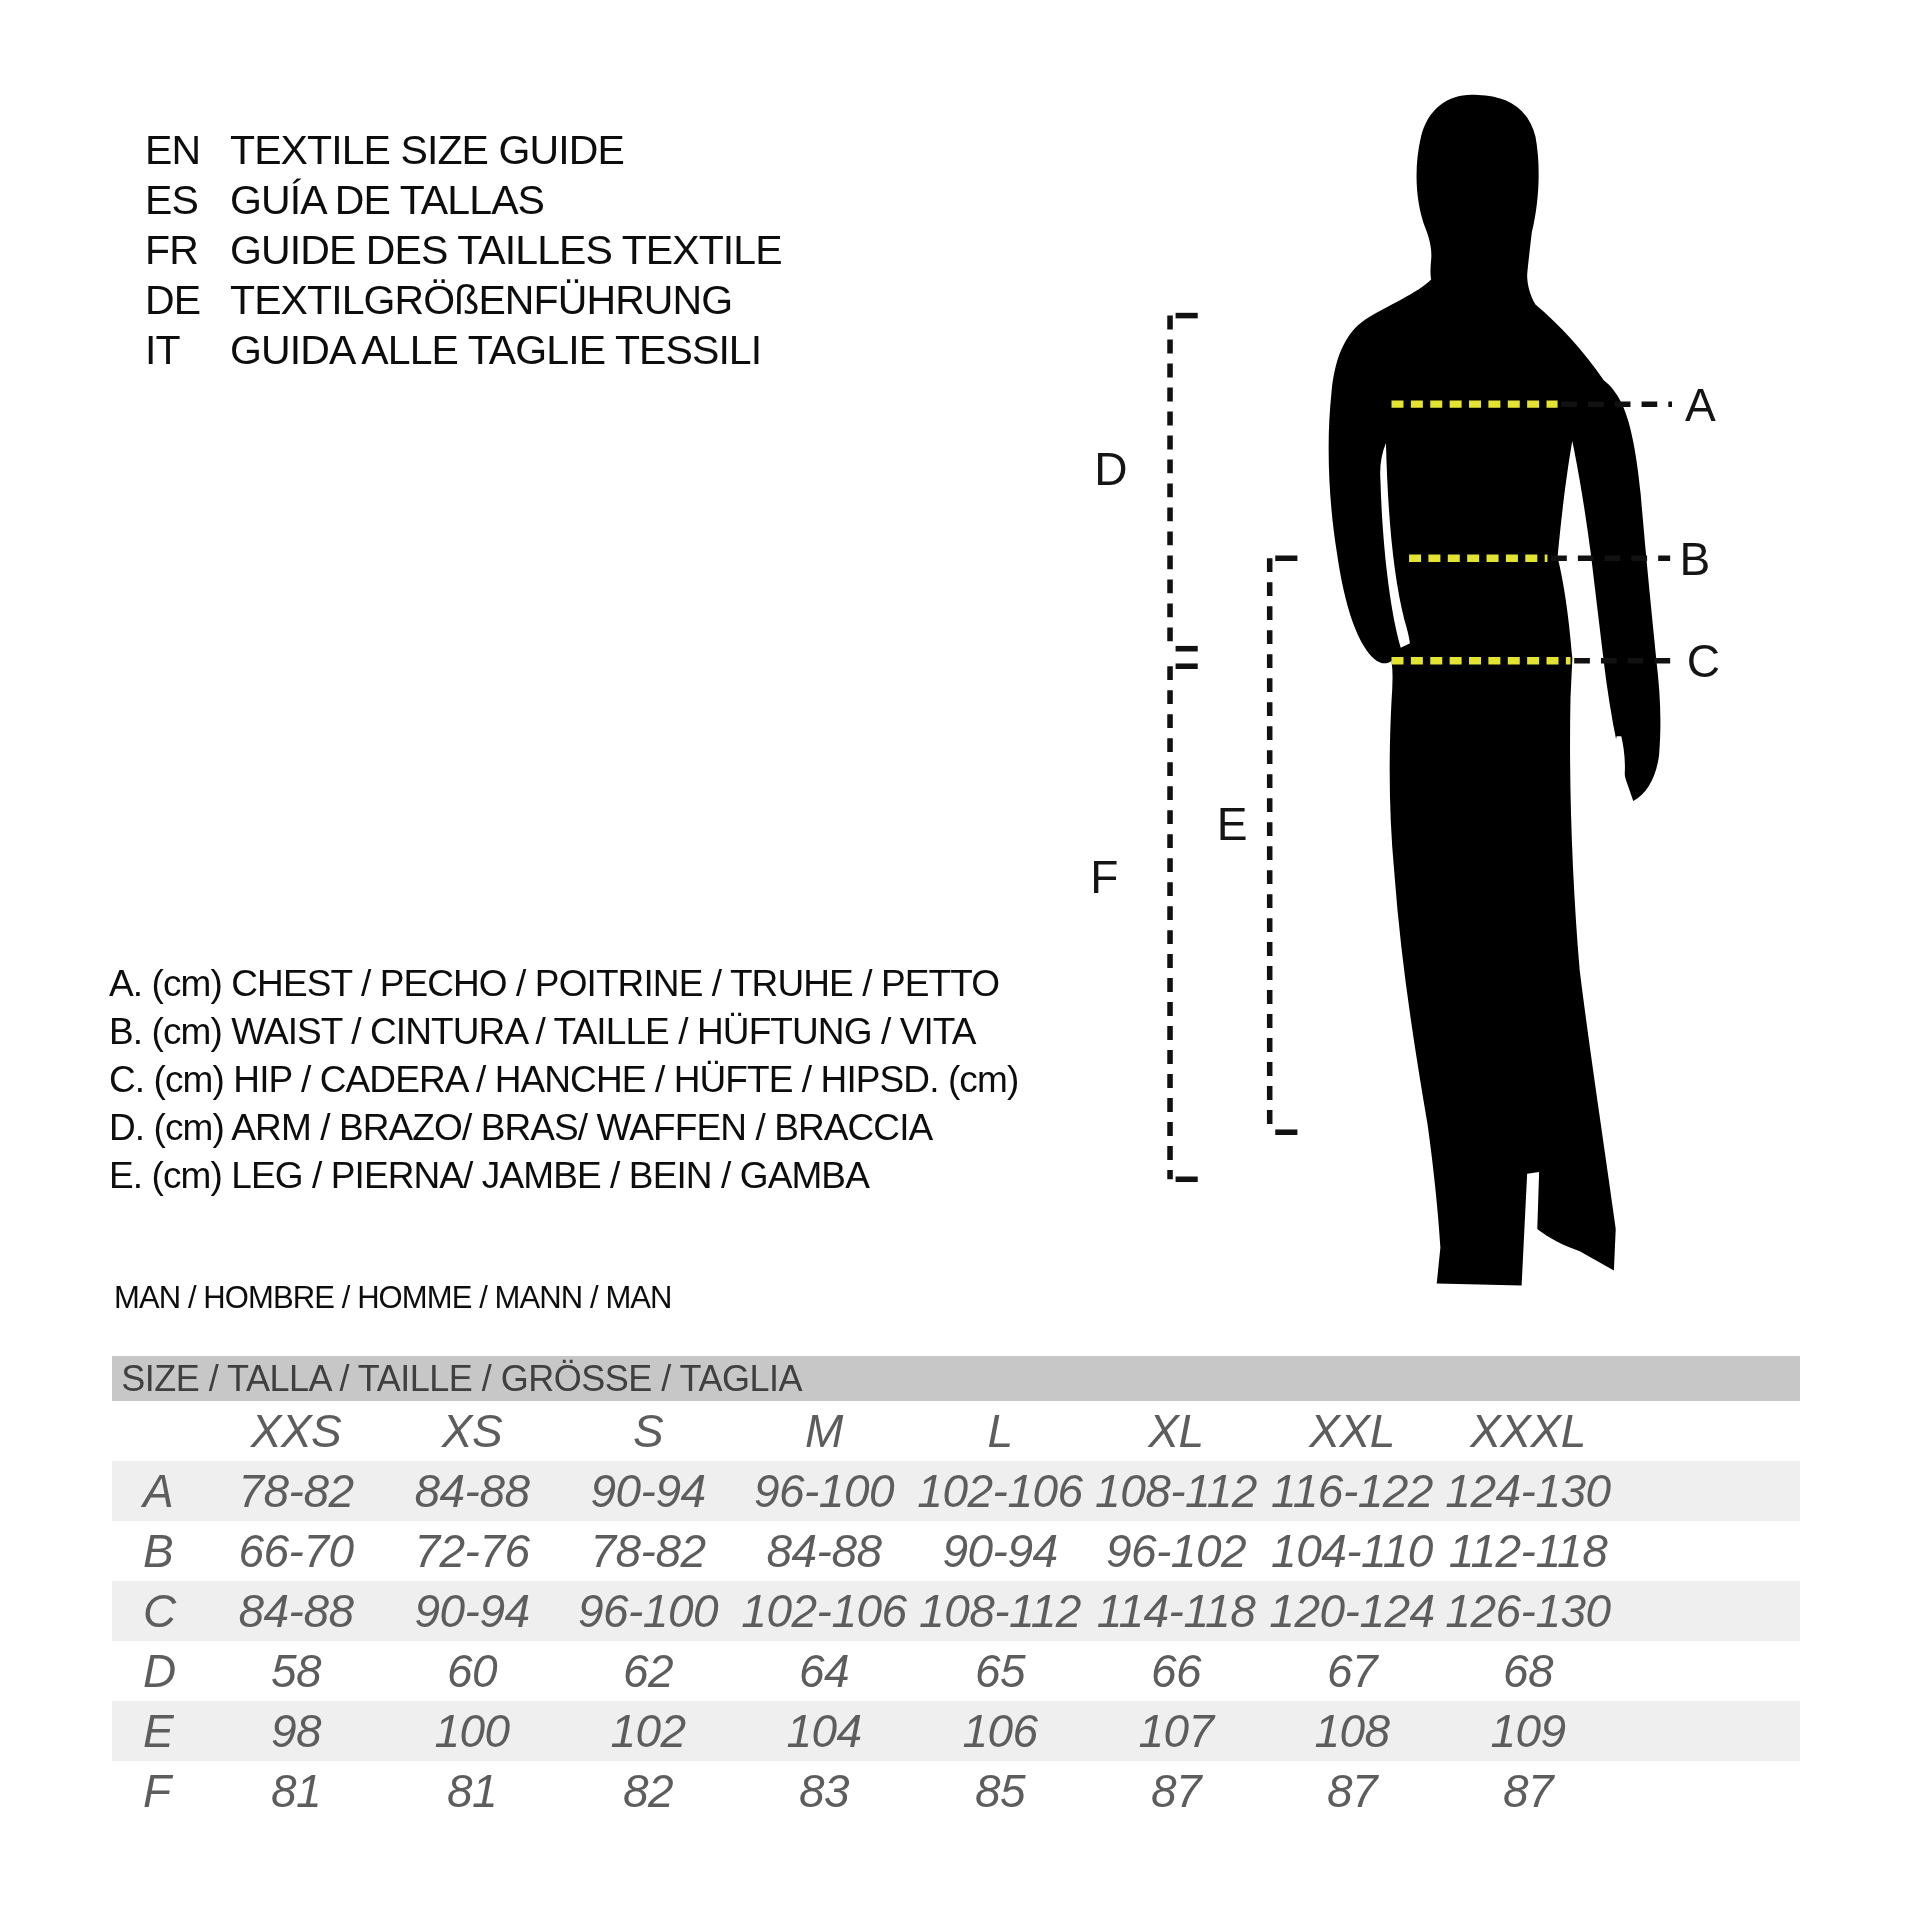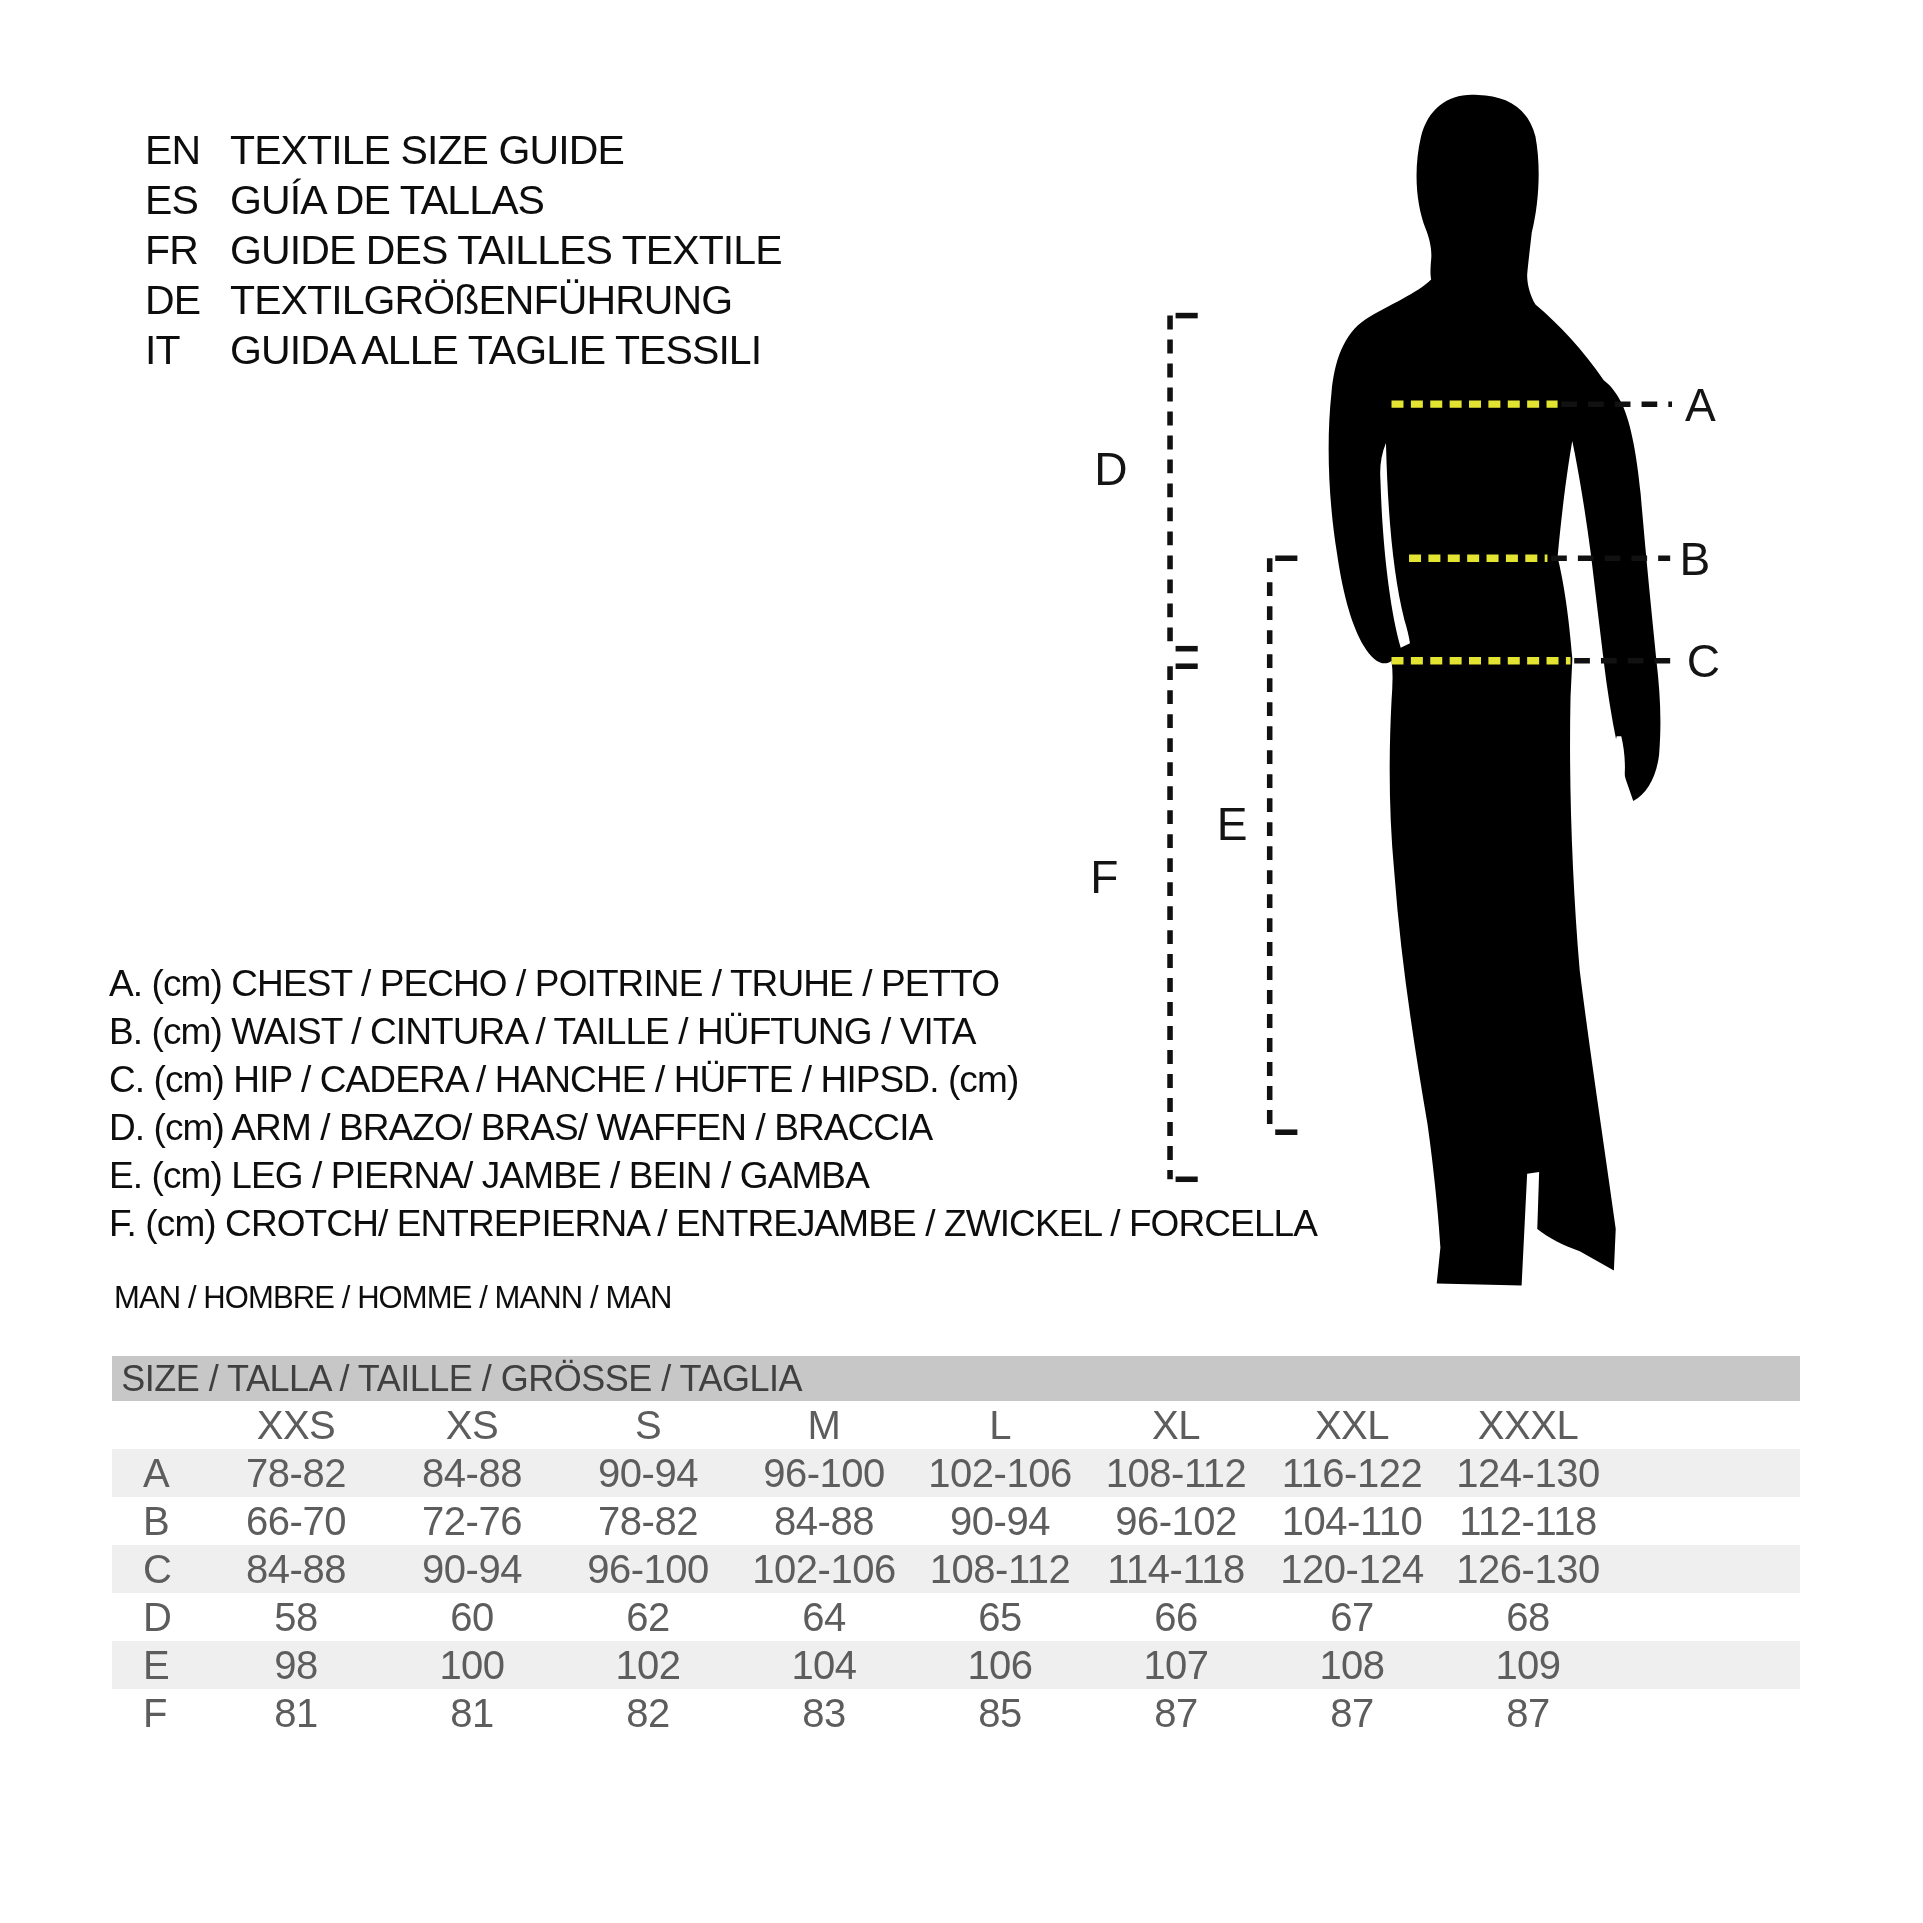--- a/index.html
+++ b/index.html
@@ -14,22 +14,22 @@
   
   .legend{position:absolute;left:109px;top:960px;font-size:37px;line-height:48px;
           letter-spacing:-0.9px;white-space:nowrap;}
   
   .category{position:absolute;left:114px;top:1277px;font-size:31px;line-height:42px;
             letter-spacing:-0.9px;white-space:nowrap;}
   
   .size-table{position:absolute;left:112px;top:1356px;width:1688px;}
   .size-table .bar{height:45px;background:#c7c7c7;color:#404040;font-size:36px;
                    line-height:46px;padding-left:9.2px;letter-spacing:-0.5px;box-sizing:border-box;}
-  .trow{display:grid;grid-template-columns:96px repeat(8,176px) 1fr;height:48px;
-        align-items:center;font-size:40px;color:#5d5d5d;letter-spacing:-0.5px;}
+  .trow{display:grid;grid-template-columns:96px repeat(8,176px) 1fr;height:60px;
+        align-items:center;font-size:46px;color:#5d5d5d;letter-spacing:-0.5px;font-style:italic;}
   .trow.stripe{background:#efefef;}
   .trow .rl{padding-left:31px;}
   .trow .c{text-align:center;}
   
   .fig-svg{position:absolute;left:0;top:0;width:1923px;height:1923px;}
   .fig-svg text{font-family:"Liberation Sans",sans-serif;font-size:50px;fill:#141414;}
 </style>
 </head>
 <body>
 
@@ -122,21 +122,20 @@
     <div><span class="lc">DE</span><span>TEXTILGRÖßENFÜHRUNG</span></div>
     <div><span class="lc">IT</span><span>GUIDA ALLE TAGLIE TESSILI</span></div>
   </div>
 
   <div class="legend">
     <div>A. (cm) CHEST / PECHO / POITRINE / TRUHE / PETTO</div>
     <div>B. (cm) WAIST / CINTURA / TAILLE / HÜFTUNG / VITA</div>
     <div>C. (cm) HIP / CADERA / HANCHE / HÜFTE / HIPSD. (cm)</div>
     <div>D. (cm) ARM / BRAZO/ BRAS/ WAFFEN / BRACCIA</div>
     <div>E. (cm) LEG / PIERNA/ JAMBE / BEIN / GAMBA</div>
-    <div>F. (cm) CROTCH/ ENTREPIERNA / ENTREJAMBE / ZWICKEL / FORCELLA</div>
   </div>
 
   <div class="category">MAN / HOMBRE / HOMME / MANN / MAN</div>
 
   <div class="size-table">
     <div class="bar">SIZE / TALLA / TAILLE / GRÖSSE / TAGLIA</div>
 
     <div class="trow">
       <span class="rl"></span>
       <span class="c">XXS</span>

